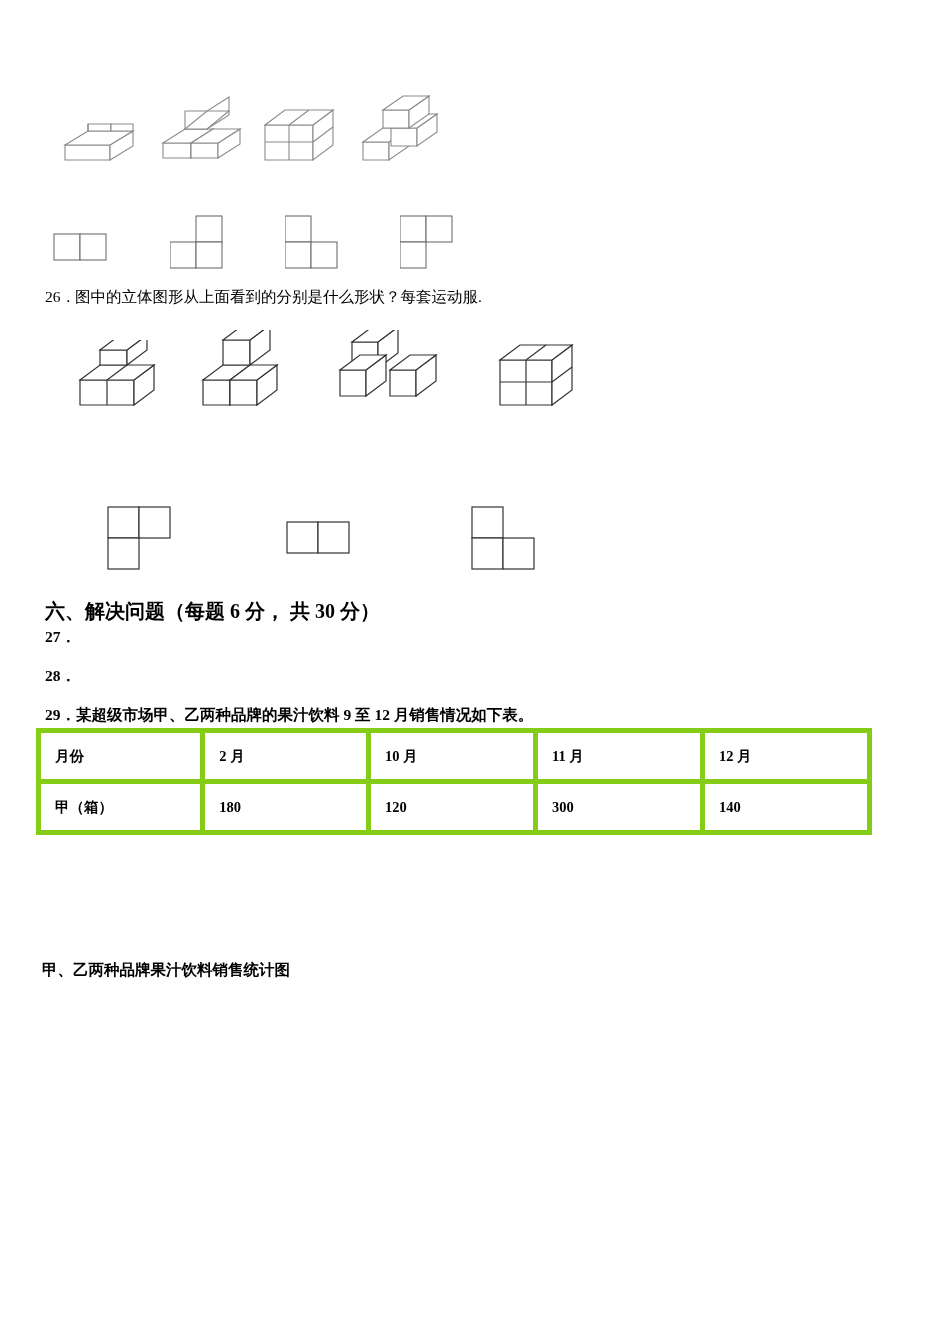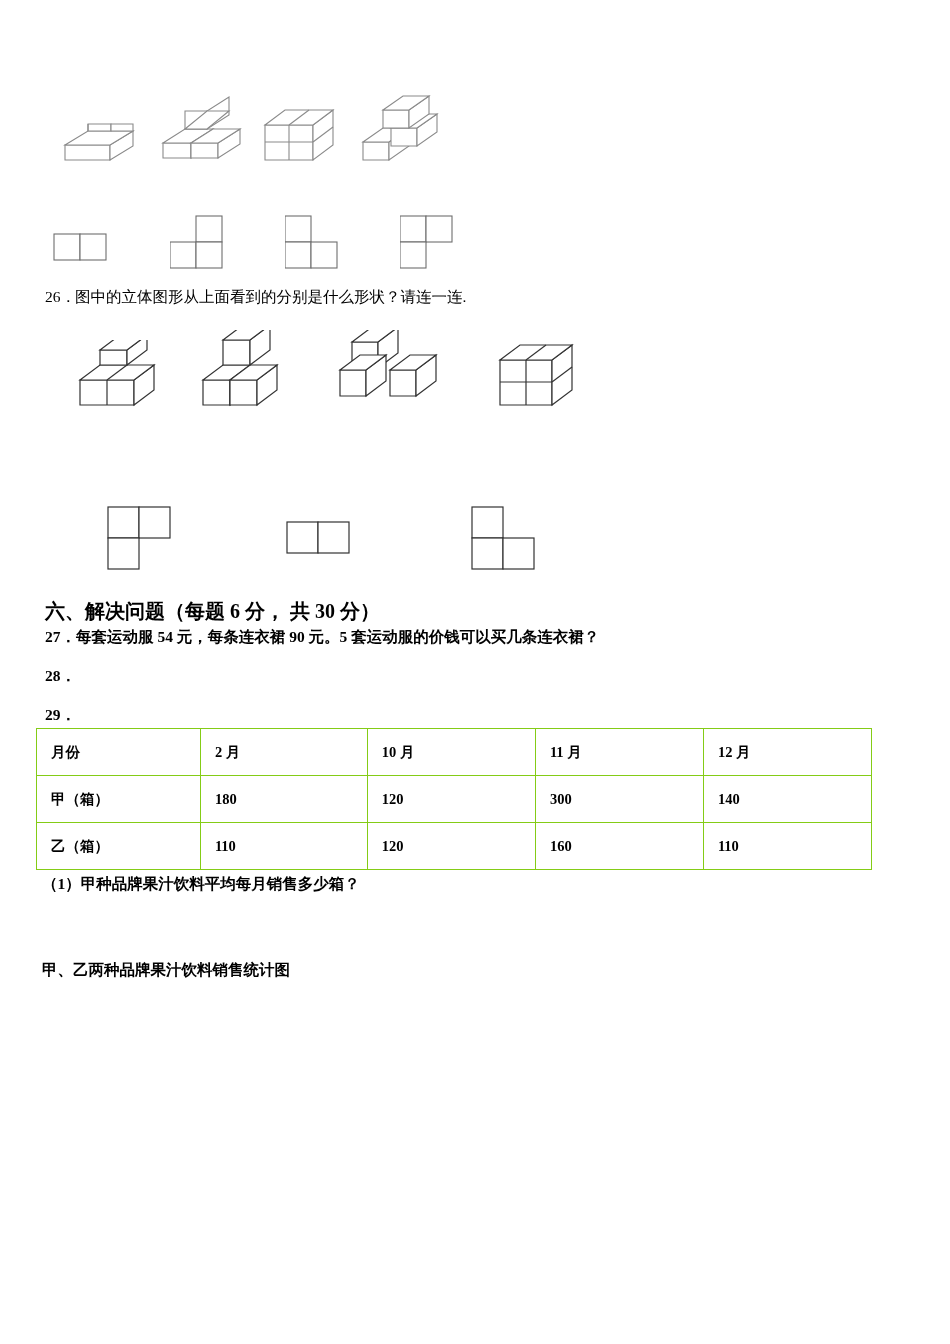--- a/index.html
+++ b/index.html
@@ -55,21 +55,21 @@
 
   
   .stat-table {
     position: absolute;
     border-collapse: collapse;
     font-family: "Liberation Serif", serif;
     font-size: 14.5px;
     font-weight: bold;
   }
   .stat-table td {
-    border: 1px solid #84cc16;
+    border: 5px solid #84cc16;
     height: 46px;
     padding: 0 14px;
     vertical-align: middle;
     white-space: nowrap;
   }
   .stat-table td.c0 { width: 150px; }
   .stat-table td.c1,
   .stat-table td.c2,
   .stat-table td.c3,
   .stat-table td.c4 { width: 160px; }
@@ -155,21 +155,21 @@
 
   <svg class="flat" style="left:400px; top:214px;" width="85" height="65" viewBox="0 0 85 65">
     <g fill="#ffffff" stroke="#6e6e6e" stroke-width="1.1">
       <rect x="0" y="2" width="26" height="26"></rect>
       <rect x="26" y="2" width="26" height="26"></rect>
       <rect x="0" y="28" width="26" height="26"></rect>
     </g>
   </svg>
 
   <div class="q-text" style="left:45px; top:285px;">26．</div>
-  <div class="q-text" style="left:75px; top:285px;">图中的立体图形从上面看到的分别是什么形状？请连一连.</div>
+  <div class="q-text" style="left:75px; top:285px;">图中的立体图形从上面看到的分别是什么形状？每套运动服.</div>
 
   <svg class="shape" style="left:72px; top:340px;" width="110" height="75" viewBox="0 0 110 75">
     <g fill="#ffffff" stroke="#333333" stroke-width="1.2">
       <polygon points="8,40 8,65 62,65 62,40"></polygon>
       <polygon points="62,40 62,65 82,50 82,25"></polygon>
       <polygon points="8,40 28,25 82,25 62,40"></polygon>
       <line x1="35" y1="40" x2="35" y2="65"></line>
       <line x1="55" y1="25" x2="35" y2="40"></line>
       <polygon points="28,10 28,25 55,25 55,10"></polygon>
       <polygon points="55,10 55,25 75,10 75,-5"></polygon>
@@ -239,48 +239,40 @@
     <g fill="#ffffff" stroke="#333333" stroke-width="1.2">
       <rect x="2" y="2" width="31" height="31"></rect>
       <rect x="2" y="33" width="31" height="31"></rect>
       <rect x="33" y="33" width="31" height="31"></rect>
     </g>
   </svg>
 
   <div class="section-head" style="left:45px; top:598px;">六、解决问题（每题 6 分， 共 30 分）</div>
 
   <div class="q-text bold" style="left:45px; top:625px;">27．</div>
-  <div class="q-text bold" style="left:76px; top:625px;">每套运动服 54 元，每条连衣裙 90 元。5 套运动服的价钱可以买几条连衣裙？</div>
 
   <div class="q-text bold" style="left:45px; top:664px;">28．</div>
 
   <div class="q-text bold" style="left:45px; top:703px;">29．</div>
+  <div class="q-text bold" style="left:76px; top:703px;">某超级市场甲、乙两种品牌的果汁饮料 9 至 12 月销售情况如下表。</div>
 
   <table class="stat-table" style="left:36px; top:728px;">
     <tbody>
       <tr>
         <td class="c0">月份</td>
         <td class="c1">2 月</td>
         <td class="c2">10 月</td>
         <td class="c3">11 月</td>
         <td class="c4">12 月</td>
       </tr>
       <tr>
         <td class="c0">甲（箱）</td>
         <td class="c1">180</td>
         <td class="c2">120</td>
         <td class="c3">300</td>
         <td class="c4">140</td>
       </tr>
-      <tr>
-        <td class="c0">乙（箱）</td>
-        <td class="c1">110</td>
-        <td class="c2">120</td>
-        <td class="c3">160</td>
-        <td class="c4">110</td>
-      </tr>
     </tbody>
   </table>
 
-  <div class="q-text bold" style="left:42px; top:872px;">（1）甲种品牌果汁饮料平均每月销售多少箱？</div>
   <div class="q-text bold" style="left:42px; top:950px;margin-top:8px;">甲、乙两种品牌果汁饮料销售统计图</div>
 
 </div>
 
 </body></html>

